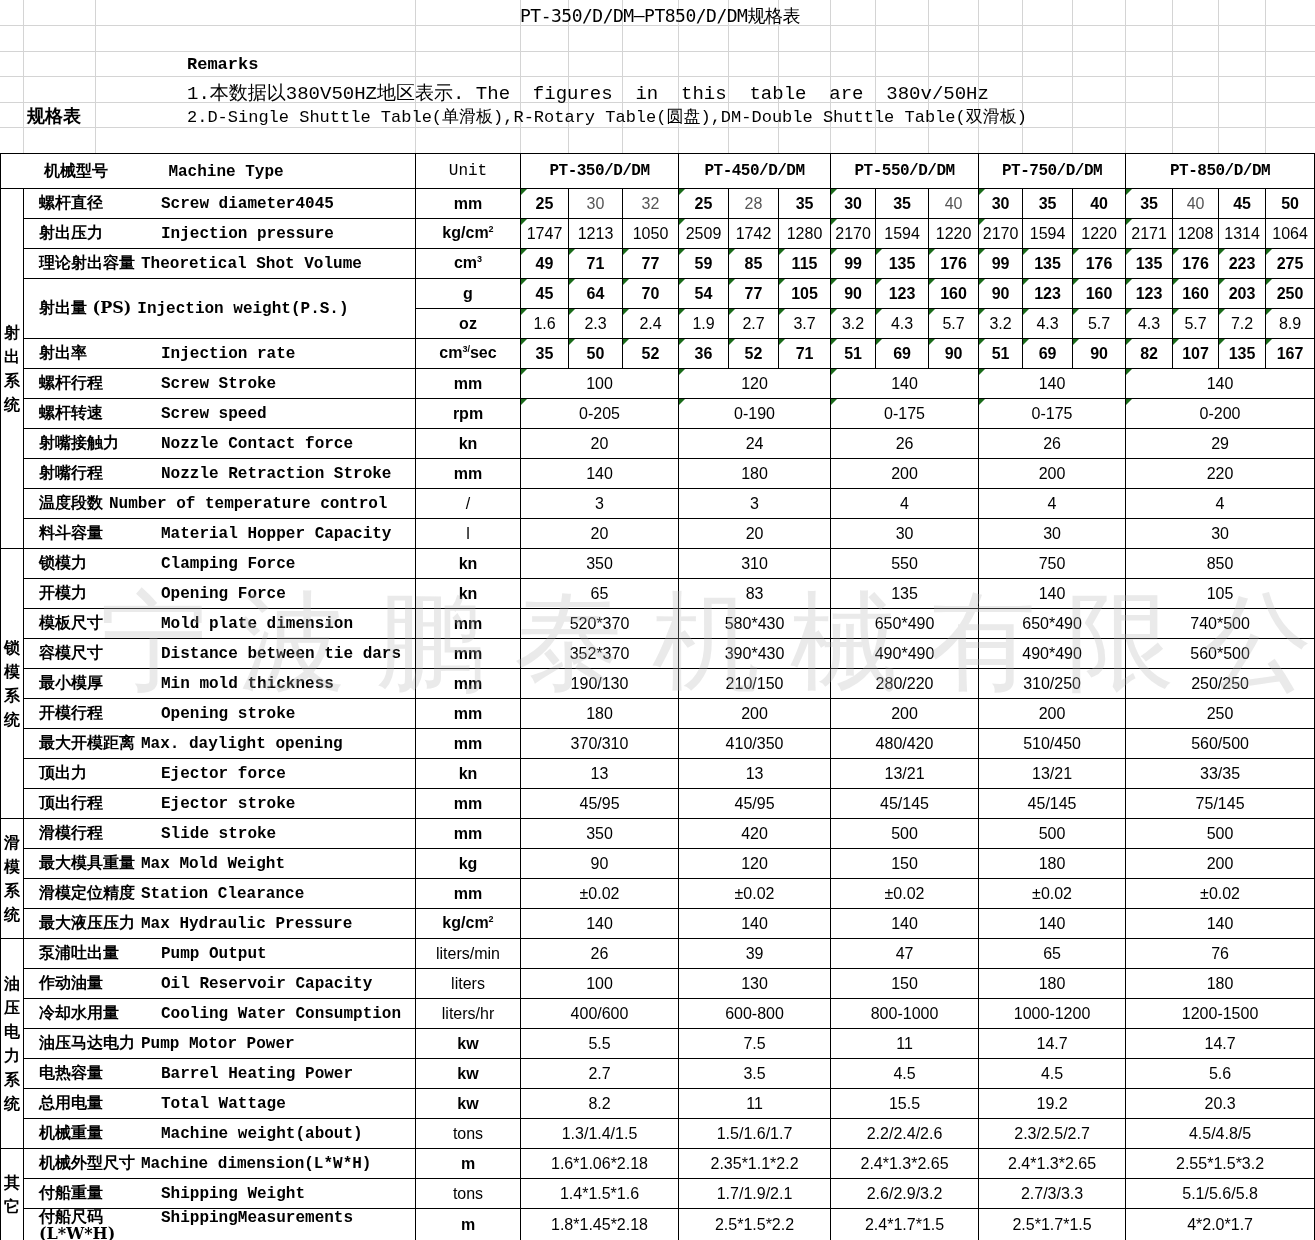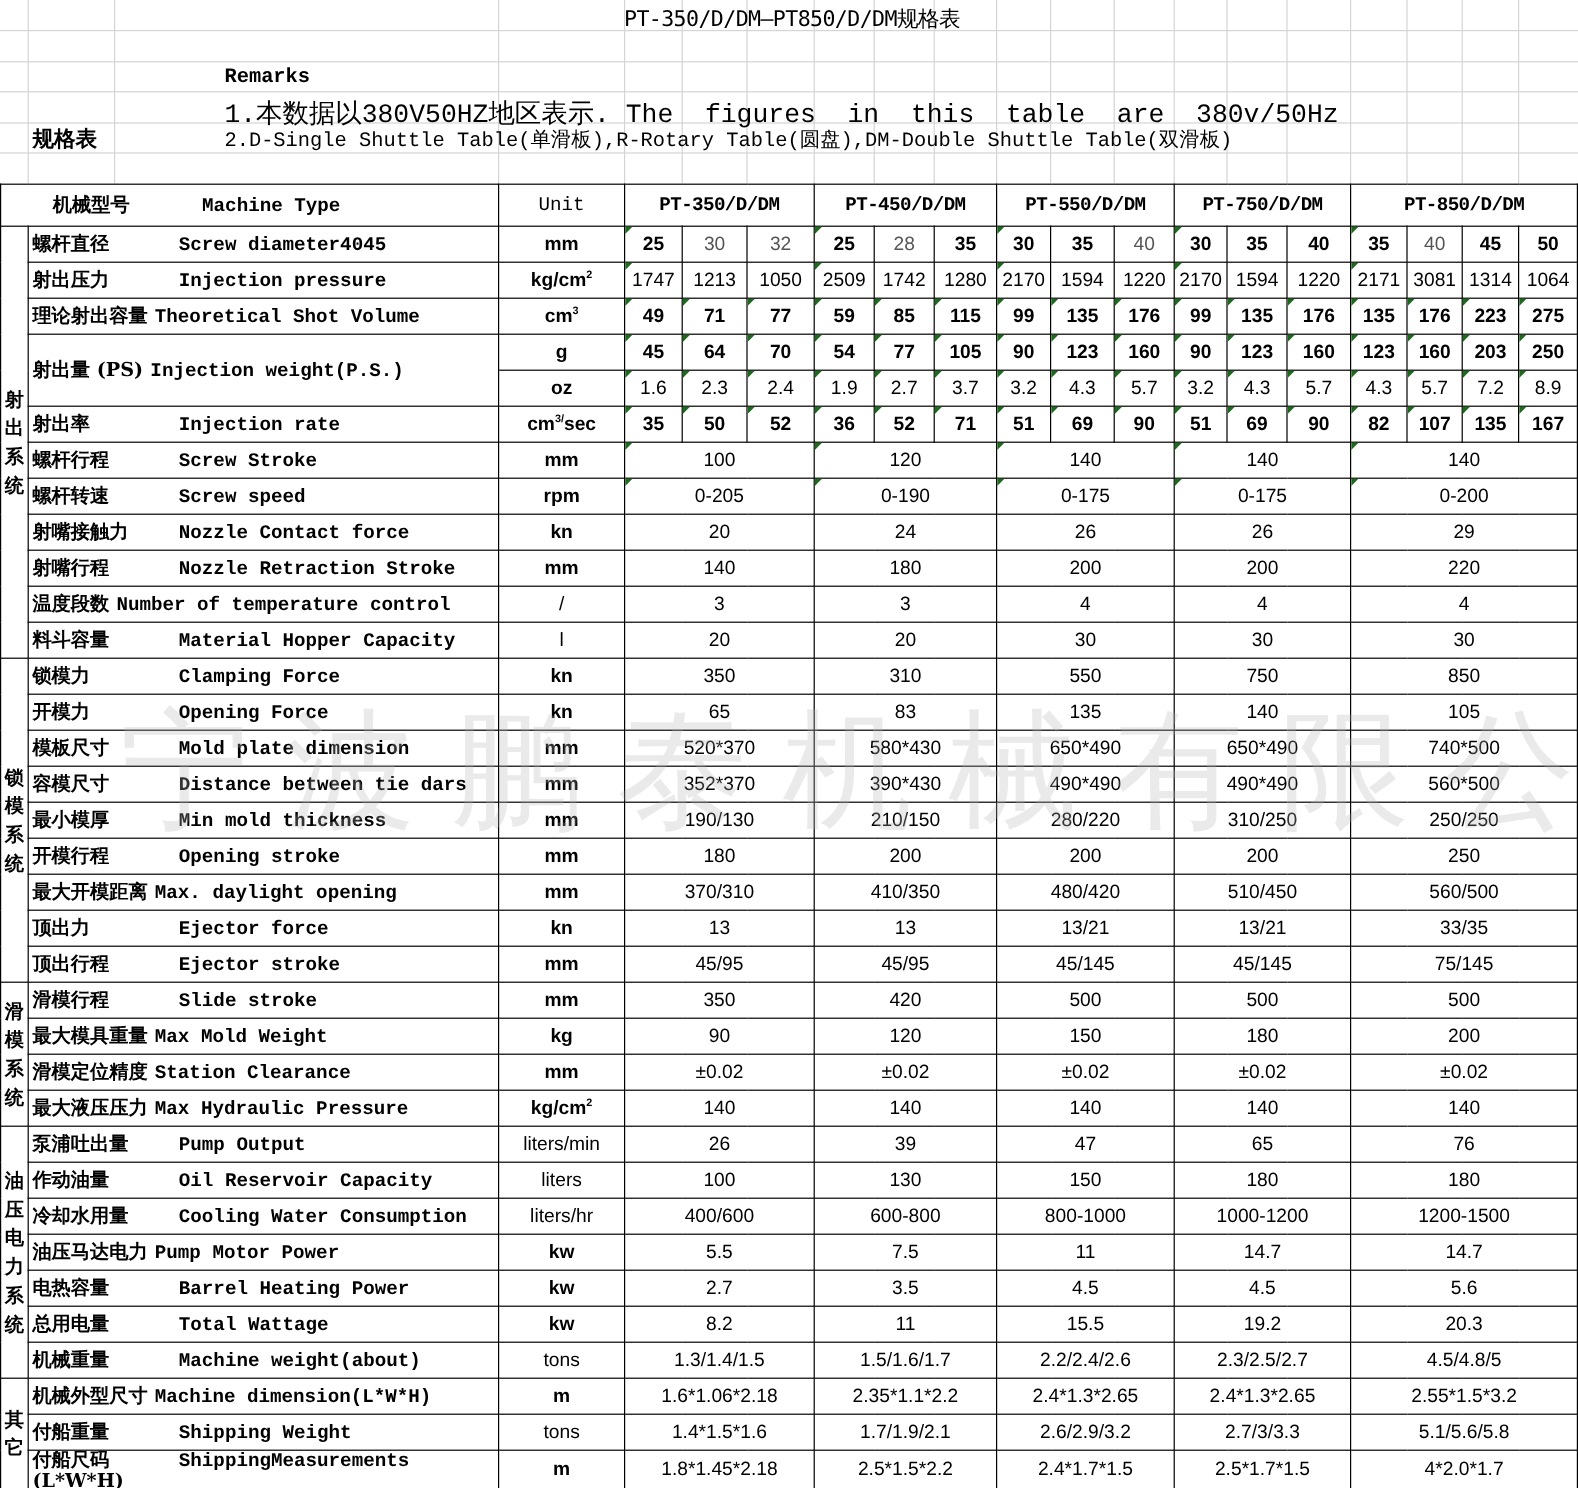--- a/index.html
+++ b/index.html
@@ -3,33 +3,33 @@
 <meta charset="utf-8">
 <style>
   html, body { margin:0; padding:0; background:#ffffff; }
   body { width:1315px; height:1240px; position:relative; overflow:hidden;
          font-family:"DejaVu Serif","Liberation Serif",serif; color:#000; }
   .grid-bg { position:absolute; left:0; top:0; width:1315px; height:153px; }
   .gv { position:absolute; top:0; height:153px; width:1px; background:#d4d4d4; }
   .gh { position:absolute; left:0; width:1315px; height:1px; background:#d4d4d4; }
   .title { position:absolute; top:4px; left:520px; font-size:18px; font-family:"DejaVu Sans Mono","Liberation Mono",monospace; letter-spacing:-0.5px; }
   .remarks-h { position:absolute; left:187px; top:55px; font-size:17px; font-weight:bold; font-family:"Liberation Mono","DejaVu Sans Mono",monospace; }
-  .remark1 { position:absolute; left:187px; top:80px; font-size:22px; font-family:"Liberation Mono","DejaVu Sans Mono",monospace; white-space:pre; }
+  .remark1 { position:absolute; left:187px; top:80px; font-size:19px; font-family:"Liberation Mono","DejaVu Sans Mono",monospace; white-space:pre; }
   .remark2 { position:absolute; left:187px; top:105px; font-size:17px; font-family:"Liberation Mono","DejaVu Sans Mono",monospace; white-space:pre; }
   .sheet-label { position:absolute; left:27px; top:104px; font-size:18px; font-weight:bold; }
 
   table.spec { position:absolute; left:0; top:153px; border-collapse:collapse; table-layout:fixed; width:1314px; }
   table.spec td { border:1px solid #000; padding:0; text-align:center; vertical-align:middle;
                   font-size:16px; height:29px; overflow:hidden; white-space:nowrap; position:relative; }
   table.spec tr.hdr td { height:34px; font-family:"Liberation Mono","DejaVu Sans Mono",monospace; font-size:16px; }
   table.spec tr.hdr td.hdr-model { font-weight:bold; letter-spacing:-0.5px; }
   td.sec { font-weight:bold; font-size:17px; white-space:normal !important; line-height:24px; width:22px; }
   td.sec span { display:block; }
   td.label { text-align:left !important; }
-  .cnl { display:inline-block; width:122px; font-weight:bold; }
+  .cnl { display:inline-block; width:122px; font-weight:bold;margin-left:12px; }
   .enl { font-family:"Liberation Mono","DejaVu Sans Mono",monospace; font-weight:bold; font-size:16px; }
   td.unit { font-family:Liberation Sans, sans-serif; font-weight:bold; }
   td.unit.light { font-weight:normal; }
   td.val { font-family:"Liberation Sans Narrow","Liberation Sans",sans-serif; font-size:17px; font-stretch:condensed; }
   td.val.b { font-weight:bold; }
   td.val.grey { color:#555; font-weight:normal; }
   td.tri::before { content:""; position:absolute; left:0; top:0; border-top:6px solid #1a6b1a; border-right:6px solid transparent; }
   sup { font-size:9px; }
   .watermark { position:absolute; left:100px; top:570px; font-size:108px; color:rgba(180,180,180,0.28);
                letter-spacing:30px; white-space:nowrap; pointer-events:none; font-family:"DejaVu Sans",sans-serif; }
@@ -139,21 +139,21 @@
         <td class="val tri tri">2509</td>
         <td class="val">1742</td>
         <td class="val">1280</td>
         <td class="val tri tri">2170</td>
         <td class="val">1594</td>
         <td class="val">1220</td>
         <td class="val tri tri">2170</td>
         <td class="val">1594</td>
         <td class="val">1220</td>
         <td class="val tri tri">2171</td>
-        <td class="val">3081</td>
+        <td class="val">1208</td>
         <td class="val">1314</td>
         <td class="val">1064</td>
       </tr>
       <tr>
         <td class="label" style="padding-left:3px"><span class="cnl" style="width: auto; margin-right: 6px;">理论射出容量</span><span class="enl">Theoretical Shot Volume</span></td>
         <td class="unit"><span>cm</span><sup>3</sup></td>
         <td class="val b tri">49</td>
         <td class="val b tri">71</td>
         <td class="val b tri">77</td>
         <td class="val b tri">59</td>

